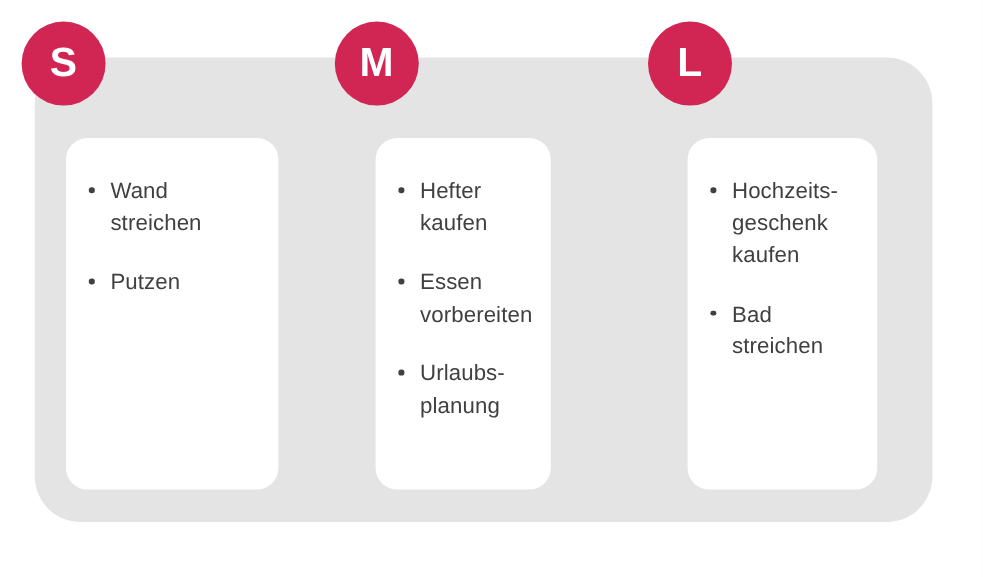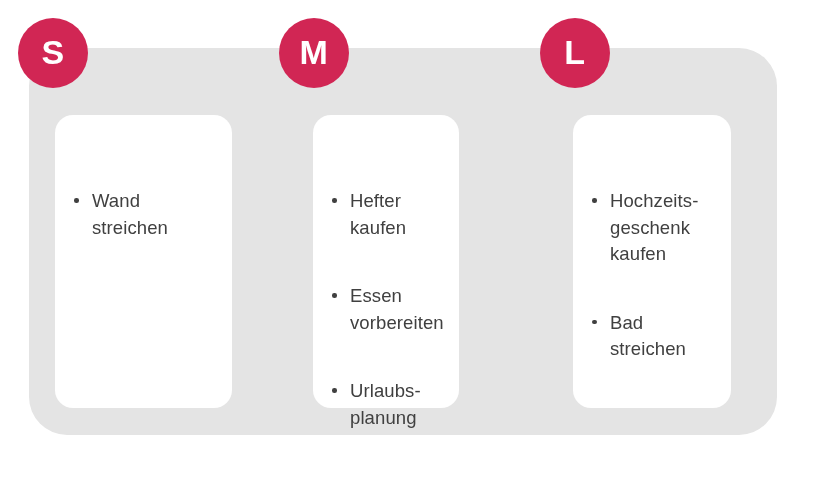--- a/index.html
+++ b/index.html
@@ -77,21 +77,20 @@
     left: 2px;
     top: 10px;
     width: 4.5px;
     height: 4.5px;
     border-radius: 50%;
     background: #404040;
   }
   ul.bullets li .txt {
     display: block;
     white-space: pre-line;
-    margin-top: 42px;
   }
 
   
   .badge {
     position: absolute;
     top: 18px;
     width: 70px;
     height: 70px;
     border-radius: 50%;
     background: #d12654;
@@ -116,20 +115,24 @@
 
   <div class="panel"></div>
 
   <div class="card card-s">
     <div class="card-inner">
       <ul class="bullets">
         <li>
           <span class="dot"></span>
           <span class="txt">Wand
 streichen</span>
+        </li>
+        <li>
+          <span class="dot"></span>
+          <span class="txt">Putzen</span>
         </li>
       </ul>
     </div>
   </div>
 
   <div class="card card-m">
     <div class="card-inner">
       <ul class="bullets">
         <li>
           <span class="dot"></span>

